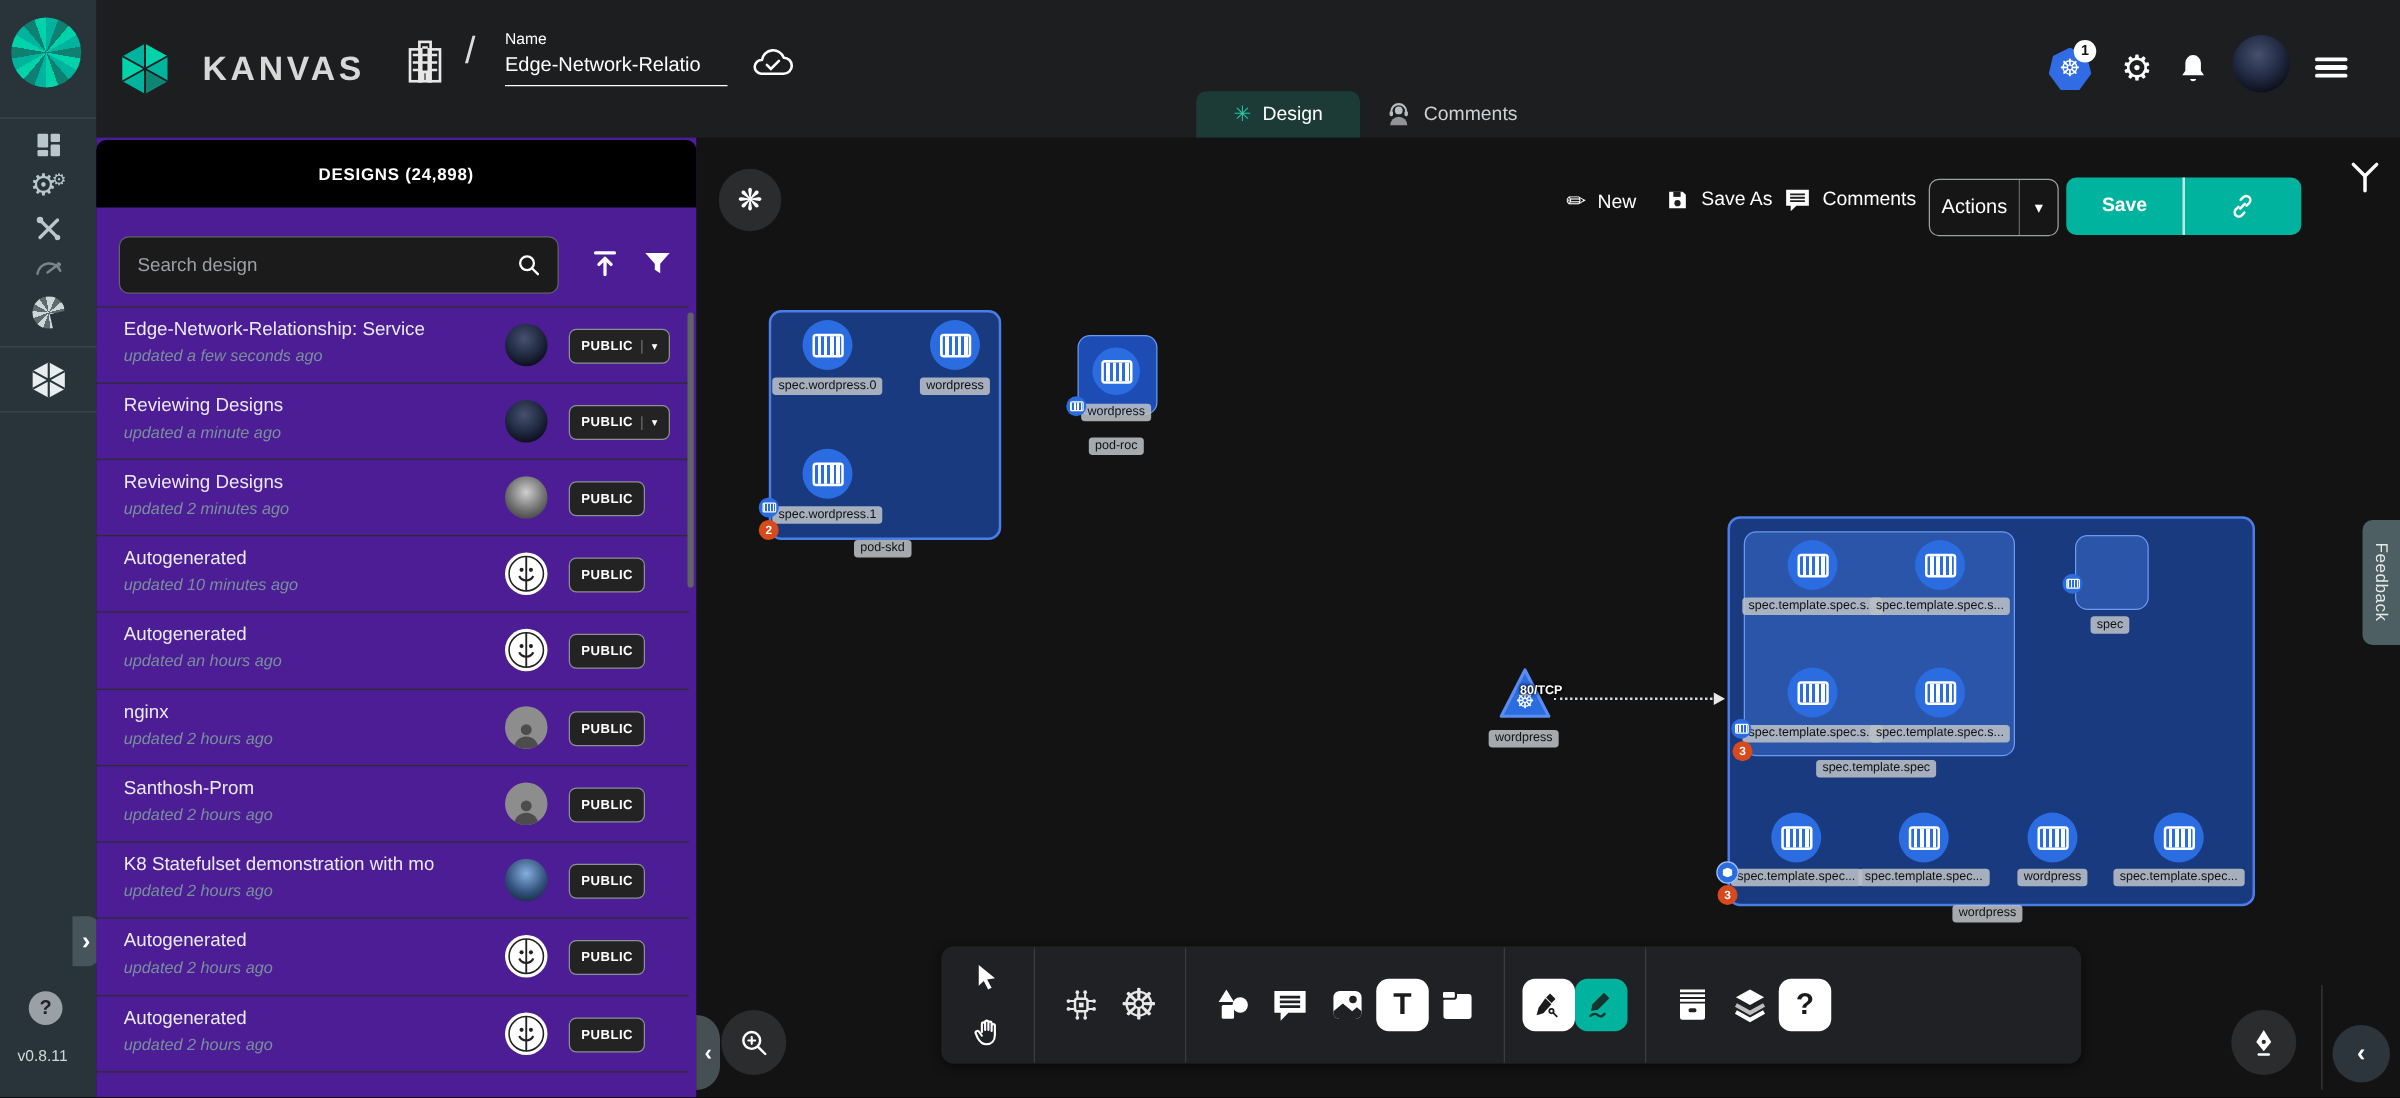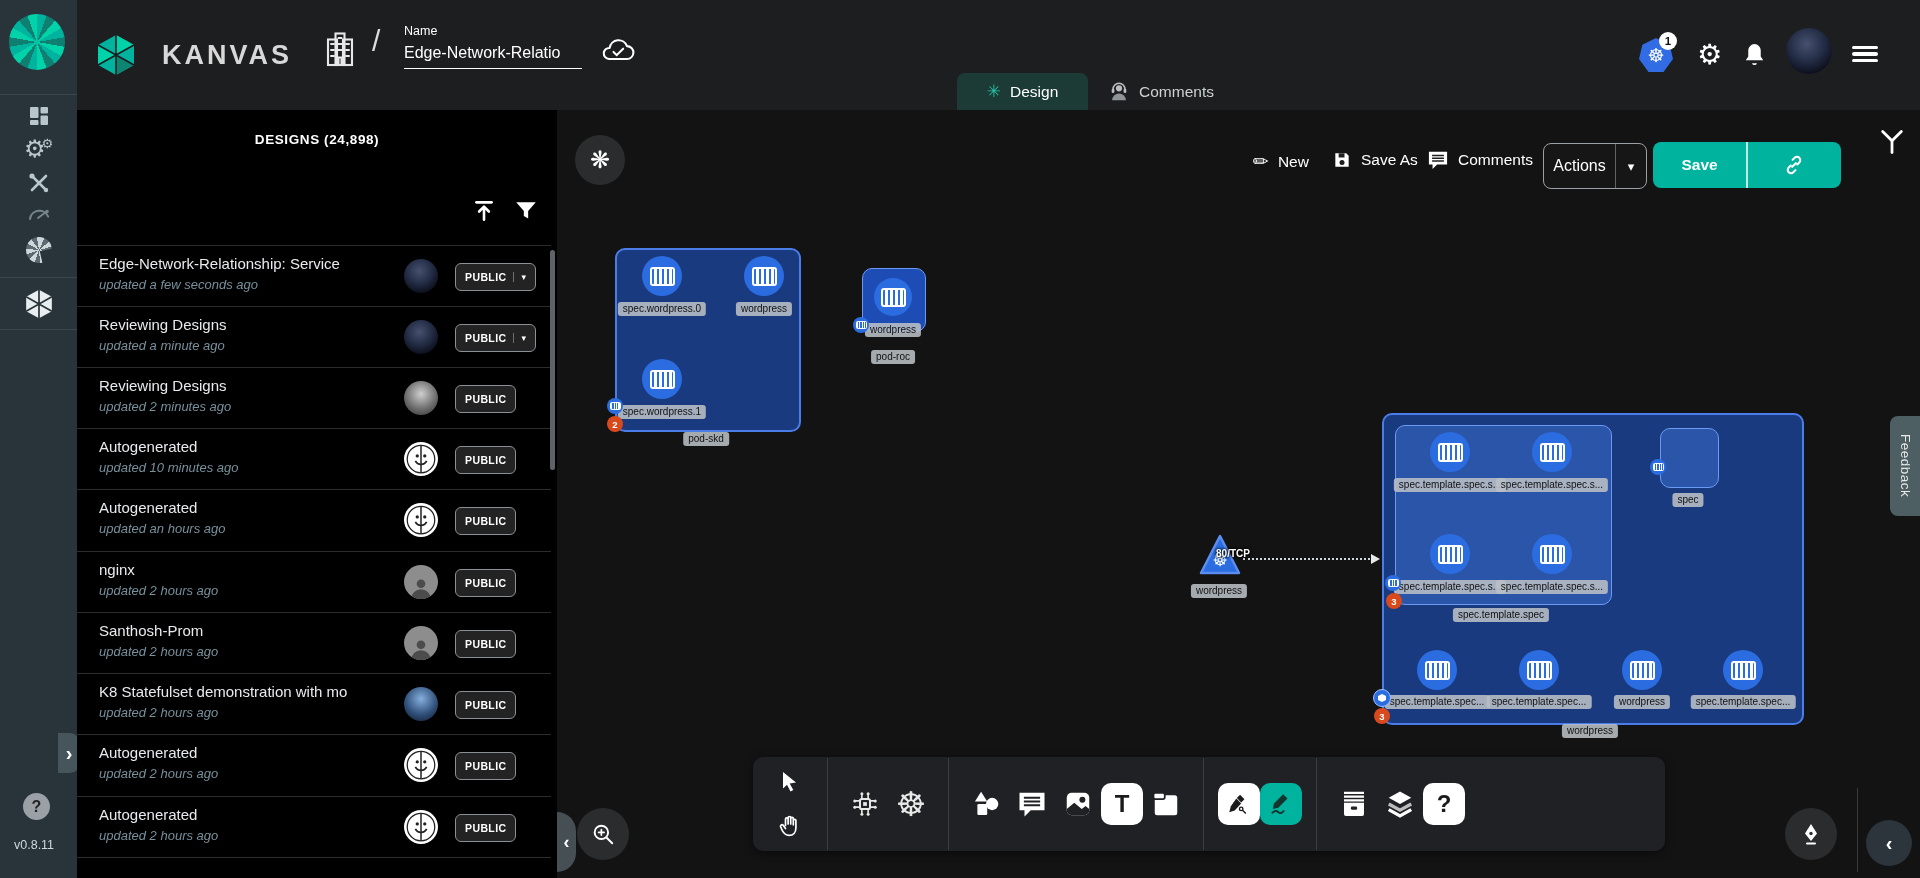--- a/index.html
+++ b/index.html
@@ -29,21 +29,21 @@
   .side-div{position:absolute;left:0;width:77px;height:1px;background:#3b474d;}
   .mesh-circle{width:56px;height:56px;border-radius:50%;
      background:repeating-conic-gradient(#00b39f 0 20deg,#0e7f70 20deg 40deg,#00d3a9 40deg 60deg);}
   .expand-tab{position:absolute;left:58px;top:733px;width:22px;height:40px;background:#46545b;
      border-radius:0 10px 10px 0;display:flex;align-items:center;justify-content:center;
      color:#fff;font-size:20px;font-weight:bold;cursor:pointer;}
   .help-circle{position:absolute;left:23px;top:793px;width:27px;height:27px;border-radius:50%;background:#9aa0a6;
      color:#222;font-weight:bold;font-size:16px;display:flex;align-items:center;justify-content:center;}
   .version{position:absolute;left:14px;top:838px;font-size:12.5px;color:#cfd8dc;}
   
-  .panel{position:absolute;left:77px;top:110px;width:480px;height:768px;background:#000000;}
+  .panel{position:absolute;left:77px;top:110px;width:480px;height:768px;background:#4c1d95;}
   .panel-header{position:absolute;left:0;top:2px;width:100%;height:54px;background:#000;
      border-radius:8px 8px 0 0;display:flex;align-items:center;justify-content:center;
      font-size:13.5px;font-weight:bold;letter-spacing:.6px;color:#fff;}
   .search-box{position:absolute;left:18px;top:79px;width:350px;height:44px;border:1px solid #5f6368;
      border-radius:8px;display:flex;align-items:center;background:#1b1b1b;}
   .search-box input{flex:1;background:transparent;border:none;outline:none;color:#ddd;
      font-size:15px;padding:0 14px;font-family:inherit;}
   .search-box input::placeholder{color:#9aa0a6;}
   .row{position:absolute;left:0;width:474px;height:61px;border-top:1px solid #2c2c2c;}
   .row-title{position:absolute;left:22px;top:9px;font-size:15px;color:#e8eaed;max-width:295px;
@@ -229,20 +229,27 @@
     <span>›</span>
   </div>
   <div class="help-circle">
     <span>?</span>
   </div>
   <div class="version">v0.8.11</div>
 
   <div class="panel">
     <div class="panel-header">DESIGNS (24,898)</div>
 
+    <div class="search-box">
+      <input placeholder="Search design" style="">
+      <svg width="22" height="22" viewBox="0 0 24 24" style="margin-right:12px">
+        <circle cx="10.5" cy="10.5" r="6" fill="none" stroke="#fff" stroke-width="2"></circle>
+        <path d="M15 15l5 5" stroke="#fff" stroke-width="2" stroke-linecap="round"></path>
+      </svg>
+    </div>
     <svg class="abs" style="left:394px;top:88px" width="26" height="26" viewBox="0 0 24 24">
       <path d="M5 4h14" stroke="#fff" stroke-width="2.4" stroke-linecap="round"></path>
       <path d="M12 20V9 M7.5 12.5L12 8l4.5 4.5" fill="none" stroke="#fff" stroke-width="2.4" stroke-linecap="round" stroke-linejoin="round"></path>
     </svg>
     <svg class="abs" style="left:436px;top:88px" width="26" height="26" viewBox="0 0 24 24">
       <path d="M3 4h18l-7 8v7l-4-2.5V12z" fill="#fff"></path>
     </svg>
 
     <div class="row" style="top:135px">
       <div class="row-title">Edge-Network-Relationship: Service</div>

